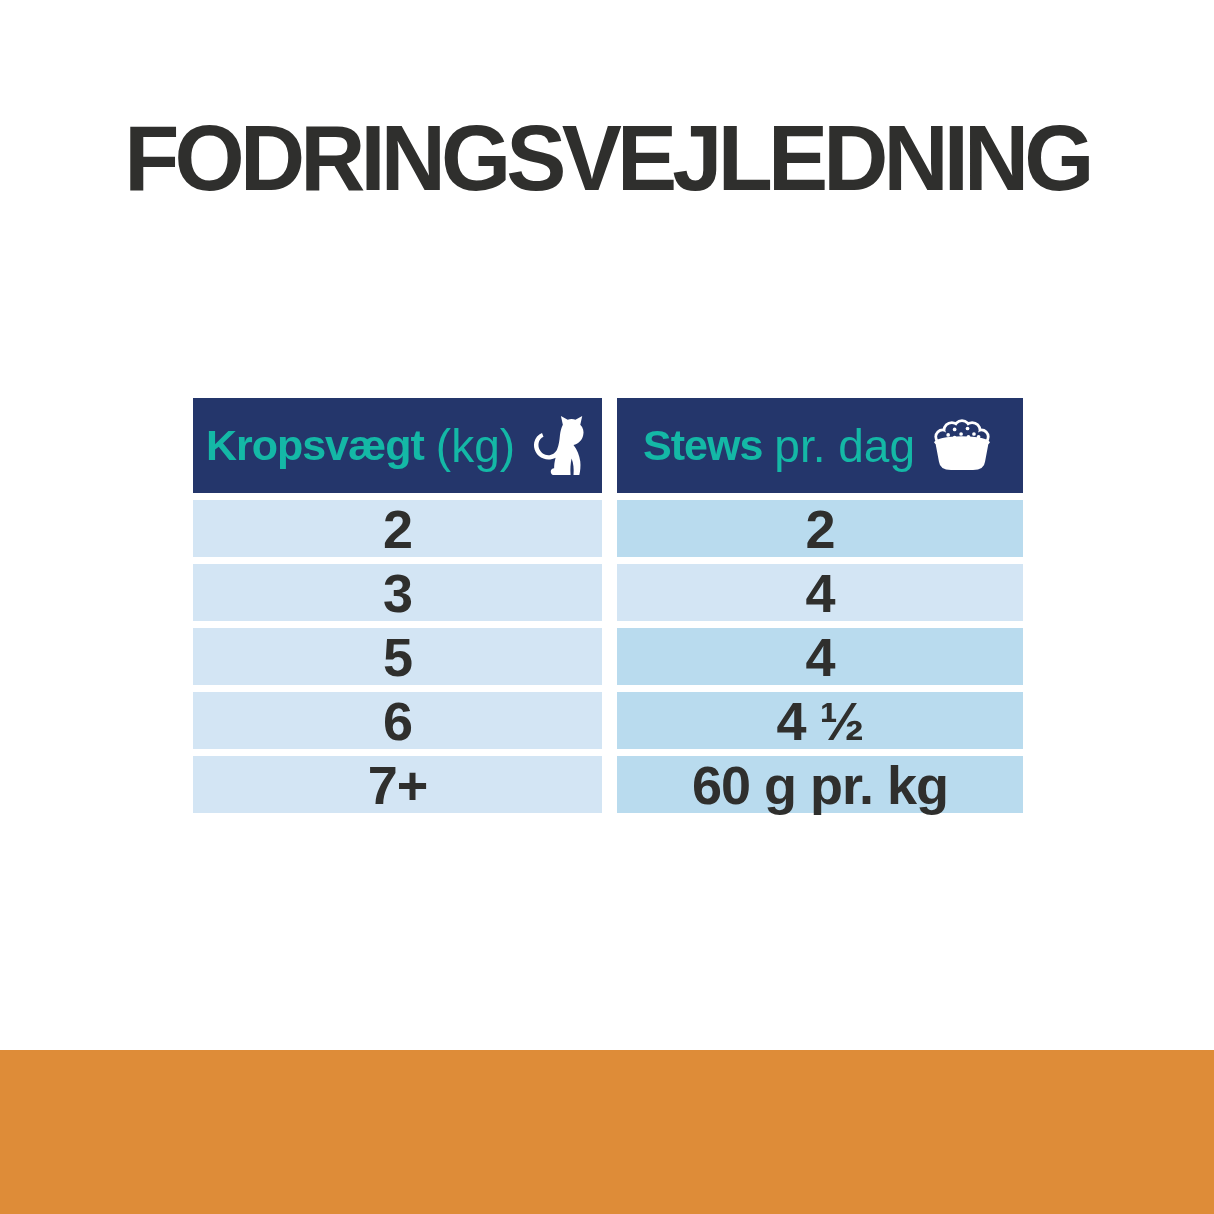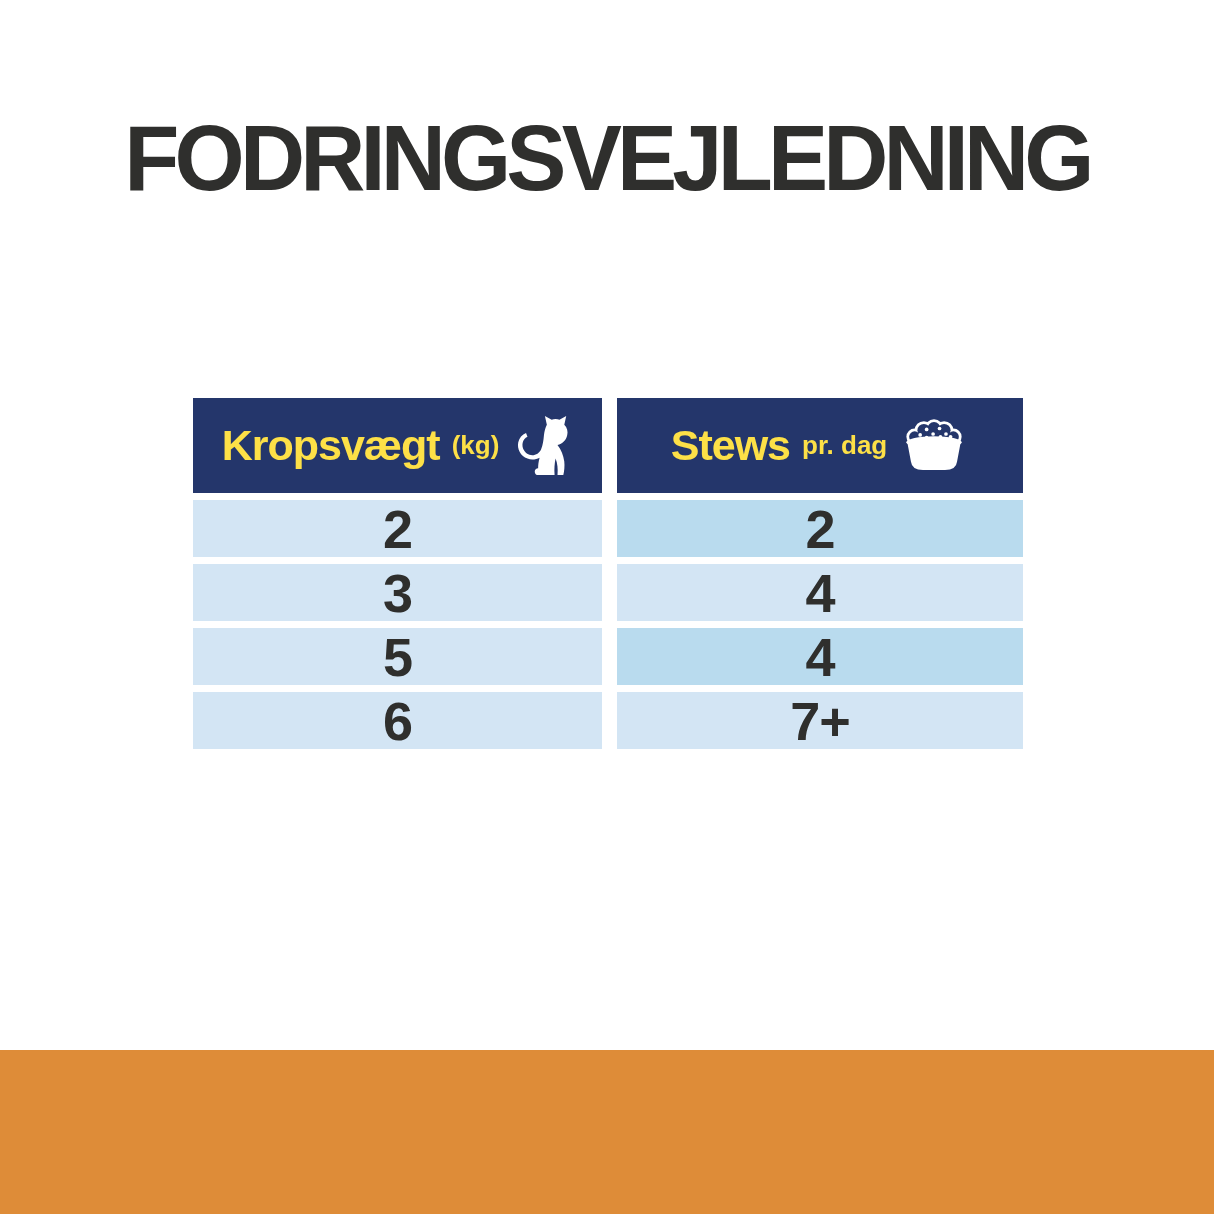--- a/index.html
+++ b/index.html
@@ -38,33 +38,33 @@
     column-gap: 15px;
     row-gap: 7px;
   }
   .cell {
     display: flex;
     align-items: center;
     justify-content: center;
   }
   .cell.header {
     background: var(--navy, #24366b);
-    color: #fde047;
+    color: #14b8a6;
     gap: 12px;
   }
   .cell.weight { background: var(--cell-left, #d3e5f4); }
   .cell.stews  { background: var(--cell-right, #b9dbee); }
   .cell.data {
     font-size: 54px;
     font-weight: bold;
     color: var(--ink, #2f2f2d);
     letter-spacing: -1px;
   }
   .hdr-bold   { font-size: 43px; font-weight: bold; letter-spacing: -1px; }
-  .hdr-reg    { font-size: 26px; font-weight: 700; letter-spacing: 0; }
+  .hdr-reg    { font-size: 46px; font-weight: 400; letter-spacing: 0; }
   .hdr-icon   { flex: 0 0 auto; display: block; }
 
   
   .orange-band {
     position: absolute;
     left: 0; right: 0; bottom: 0;
     height: 164px;
     background: var(--orange, #de8c38);
   }
 </style>
@@ -133,20 +133,22 @@
     <div class="cell data stews">2</div>
 
     <div class="cell data weight">3</div>
 
     <div class="cell data weight">4</div>
 
     <div class="cell data weight">5</div>
     <div class="cell data stews">4</div>
 
     <div class="cell data weight">6</div>
+    <div class="cell data stews">4 ½</div>
 
     <div class="cell data weight">7+</div>
+    <div class="cell data stews">60 g pr. kg</div>
 
   </div>
 
   <div class="orange-band"></div>
 
 </div>
 
 </body></html>

